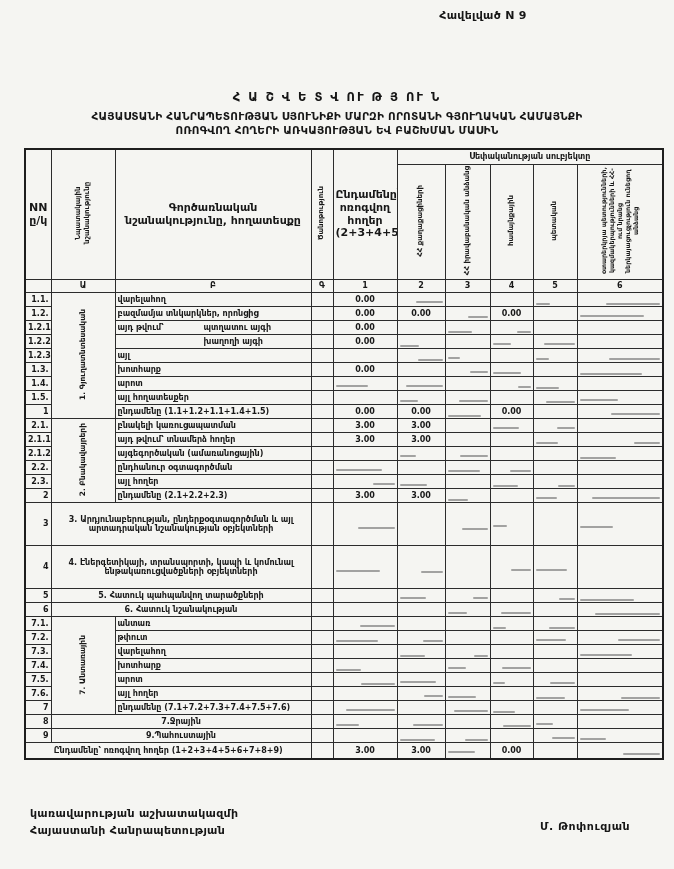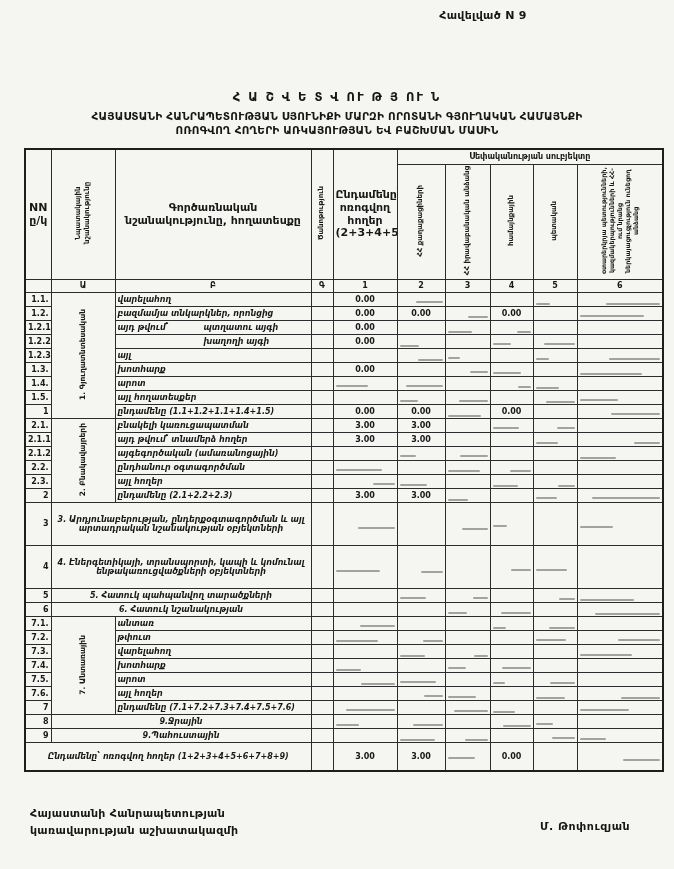--- a/index.html
+++ b/index.html
@@ -45,26 +45,26 @@
   thead th.hplain{font-size:11px;text-align:center;}
   .vert{
     writing-mode:vertical-rl;transform:rotate(180deg);
     margin:0 auto;font-size:7px;line-height:1.3;text-align:center;
     max-height:110px;display:inline-block;
   }
   .vert.small{font-size:6.4px;line-height:1.25;}
   .letters-row td{height:12px;text-align:center;font-size:8px;border-bottom:2px solid #1e1e1e;}
   tbody tr{height:14px;}
   tbody tr.tall{height:43px;}
-  tbody tr.grand{height:28px;}
+  tbody tr.grand{height:16px;}
   tbody tr.grand td{border-top:1.5px solid #1e1e1e;}
   td.num{text-align:right;font-size:7.5px;padding:0 1px;}
   td.section-cell{text-align:center;}
   td.section-cell .vert{font-size:7.5px;max-height:none;}
-  td.lbl{text-align:left;padding-left:3px;white-space:nowrap;font-style:italic;}
+  td.lbl{text-align:left;padding-left:3px;white-space:nowrap;}
   td.lbl .l1{display:inline-block;min-width:86px;}
   td.lbl.center{text-align:center;white-space:normal;}
   td.lbl.wrap{white-space:normal;text-align:center;}
   td.val{text-align:center;}
   .streak{height:2px;background:#3d3d3d;opacity:.45;border-radius:1px;}
   
   .footer-office{
     position:absolute;left:30px;top:805px;
     font-size:11px;font-weight:700;line-height:17px;letter-spacing:.3px;
   }
@@ -579,21 +579,21 @@
         <td class="val">
           <div class="streak" style="width: 59%; margin-top: 8px;"></div>
         </td>
         <td class="val"></td>
         <td class="val">
           <div class="streak" style="width: 62%; margin-top: 4px;"></div>
         </td>
       </tr>
       <tr>
         <td class="num">8</td>
-        <td class="lbl wrap" colspan="2">9.Ջրային</td>
+        <td class="lbl wrap" colspan="2">7.Ջրային</td>
         <td class="note"></td>
         <td class="val">
           <div class="streak" style="width: 40%; margin-top: 6px;"></div>
         </td>
         <td class="val">
           <div class="streak" style="width: 69%; margin-top: 7px; margin-left: auto;"></div>
         </td>
         <td class="val"></td>
         <td class="val">
           <div class="streak" style="width: 72%; margin-top: 9px; margin-left: auto;"></div>
@@ -633,16 +633,16 @@
         <td class="val">0.00</td>
         <td class="val"></td>
         <td class="val">
           <div class="streak" style="width: 46%; margin-top: 7px; margin-left: auto;"></div>
         </td>
       </tr>
     </tbody>
 </table>
 
 <div class="footer-office">
+  <div>կառավարության աշխատակազմի</div>
   <div>Հայաստանի Հանրապետության</div>
-  <div>կառավարության աշխատակազմի</div>
 </div>
 <div class="footer-signature">Մ. Թոփուզյան</div>
 
 </body></html>

